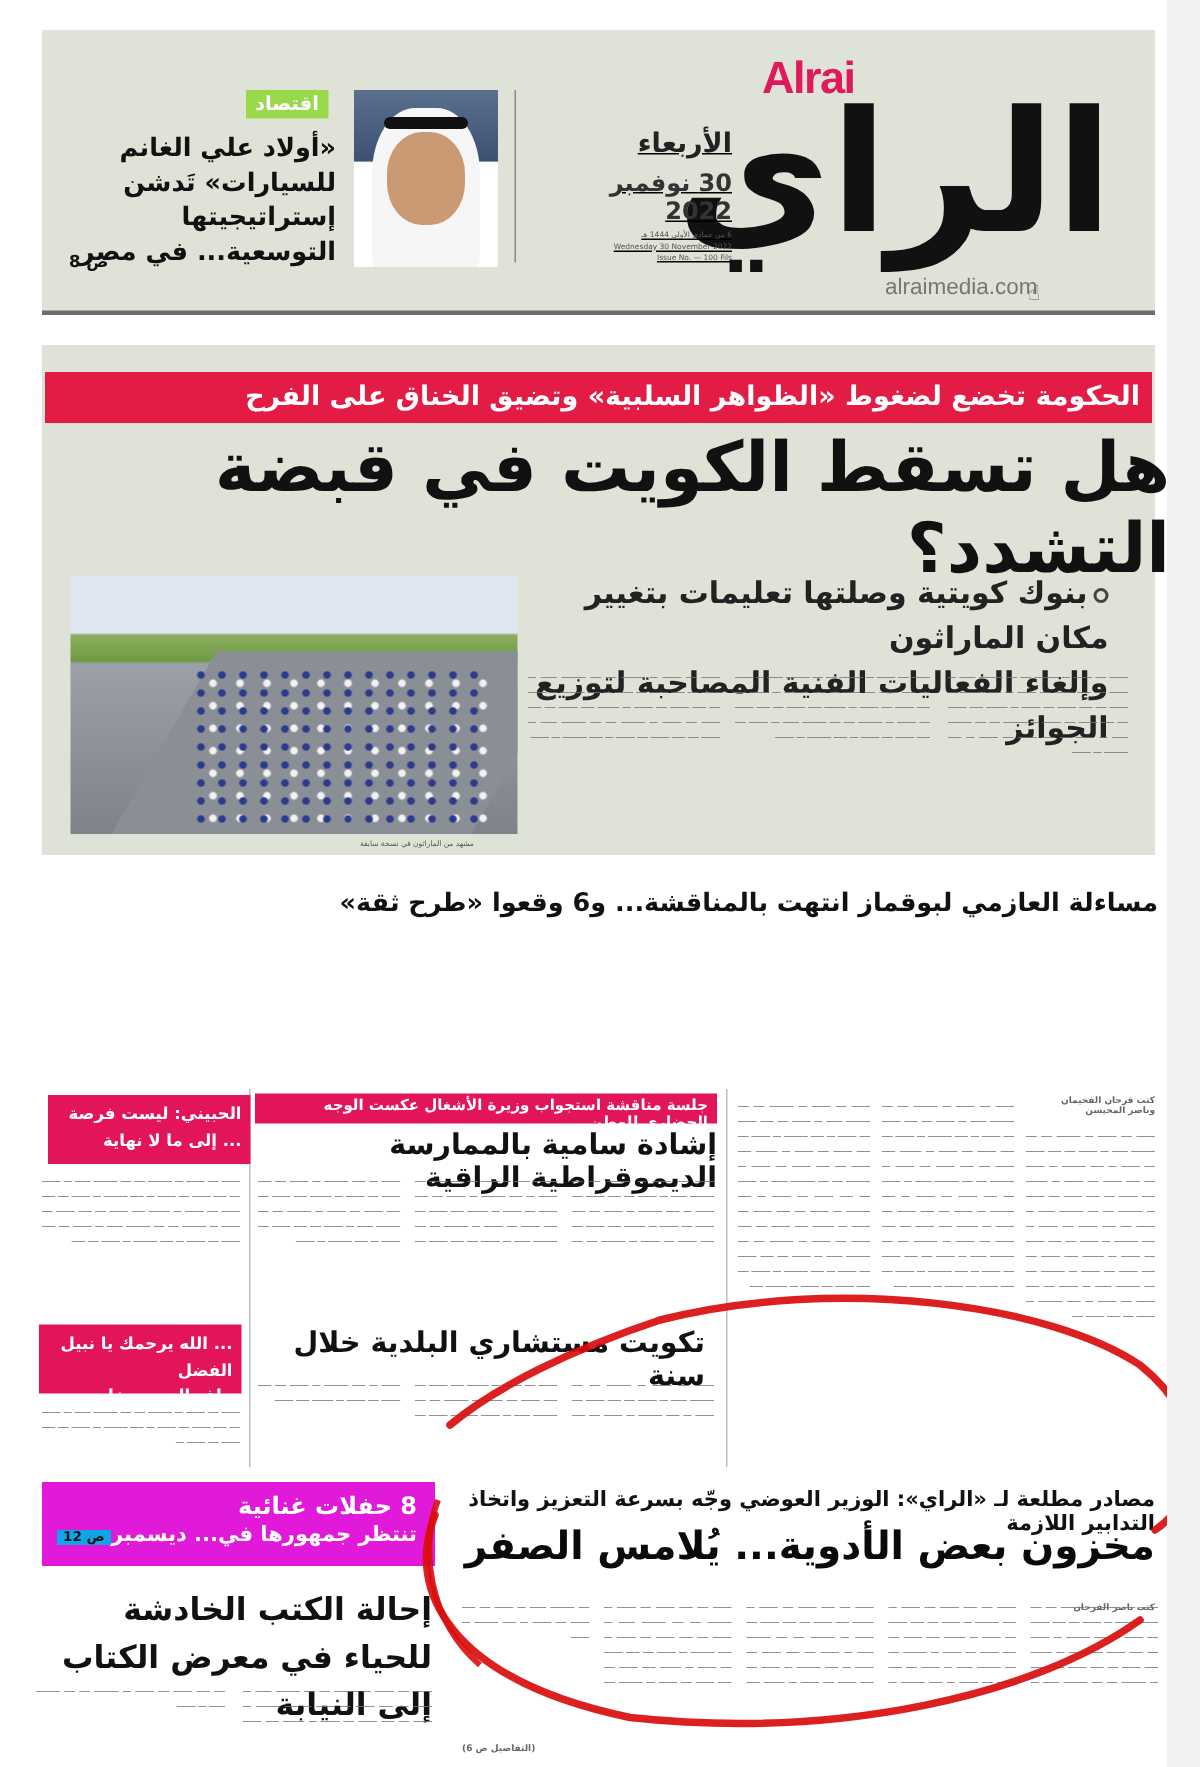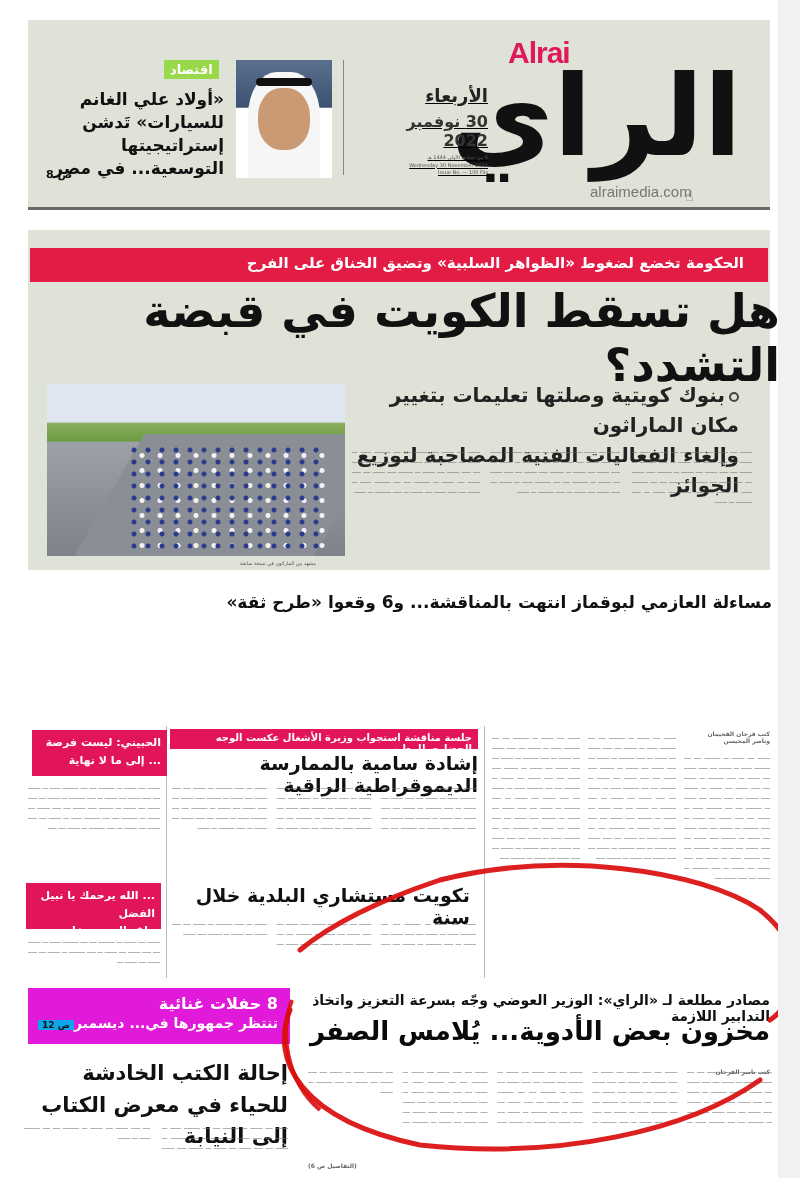--- a/index.html
+++ b/index.html
@@ -27,21 +27,21 @@
   .promo-photo .head { position: absolute; left: 22px; top: 28px; width: 52px; height: 62px; border-radius: 45%; background: #c99a73; }
   .promo-photo .ghutra { position: absolute; left: 12px; top: 12px; width: 72px; height: 110px; border-radius: 40% 40% 10% 10%; background: #f6f6f6; }
   .promo-photo .band { position: absolute; left: 20px; top: 18px; width: 56px; height: 8px; border-radius: 6px; background: #111; }
   .promo-divider { position: absolute; left: 343px; top: 60px; width: 1px; height: 115px; background: #888; }
 
   .promo-tag { position: absolute; left: 164px; top: 60px; background: #9ad84b; color: #fff; font-weight: bold; font-size: 13px; padding: 2px 6px; }
   .promo-text { position: absolute; left: 40px; top: 88px; width: 184px; text-align: right; direction: rtl; font-weight: bold; font-size: 17px; line-height: 1.35; color: #111; }
   .promo-page { position: absolute; left: 46px; top: 168px; font-weight: bold; font-size: 11px; color: #111; }
 
   
-  .kicker-red { position: absolute; left: 30px; top: 248px; width: 738px; height: 34px; background: #e31c46; color: #fff; font-weight: bold; font-size: 15px; text-align: right; direction: rtl; padding: 6px 24px; }
+  .kicker-red { position: absolute; left: 30px; top: 248px; width: 738px; height: 34px; background: #e31c46; color: #fff; font-weight: bold; font-size: 18px; text-align: right; direction: rtl; padding: 6px 8px; }
   .headline-1 { position: absolute; left: 20px; top: 284px; width: 760px; text-align: right; direction: rtl; font-weight: bold; font-size: 46px; color: #111; letter-spacing: -1px; }
 
   .sub-deck { position: absolute; left: 339px; top: 380px; width: 400px; text-align: right; direction: rtl; font-weight: bold; font-size: 20px; line-height: 1.5; color: #222; }
   .bullet-icon { display: inline-block; width: 10px; height: 10px; border: 2px solid #444; border-radius: 50%; margin-left: 4px; vertical-align: middle; }
 
   .marathon-photo { position: absolute; left: 47px; top: 384px; width: 298px; height: 172px; overflow: hidden;
     background: linear-gradient(180deg,#dfe6f0 0%,#dfe6f0 22%,#8cae5e 23%,#6c9b43 33%,#9ca1a8 34%,#7d8389 100%); }
   .road { position: absolute; left: 60px; top: 50px; width: 240px; height: 130px; background: #8a8f95; transform: skewX(-30deg); }
   .runners { position: absolute; left: 80px; top: 60px; width: 200px; height: 110px;
     background-image: radial-gradient(circle,#2d3a8c 2px,transparent 3px), radial-gradient(circle,#f2f2f2 2px,transparent 3px);

